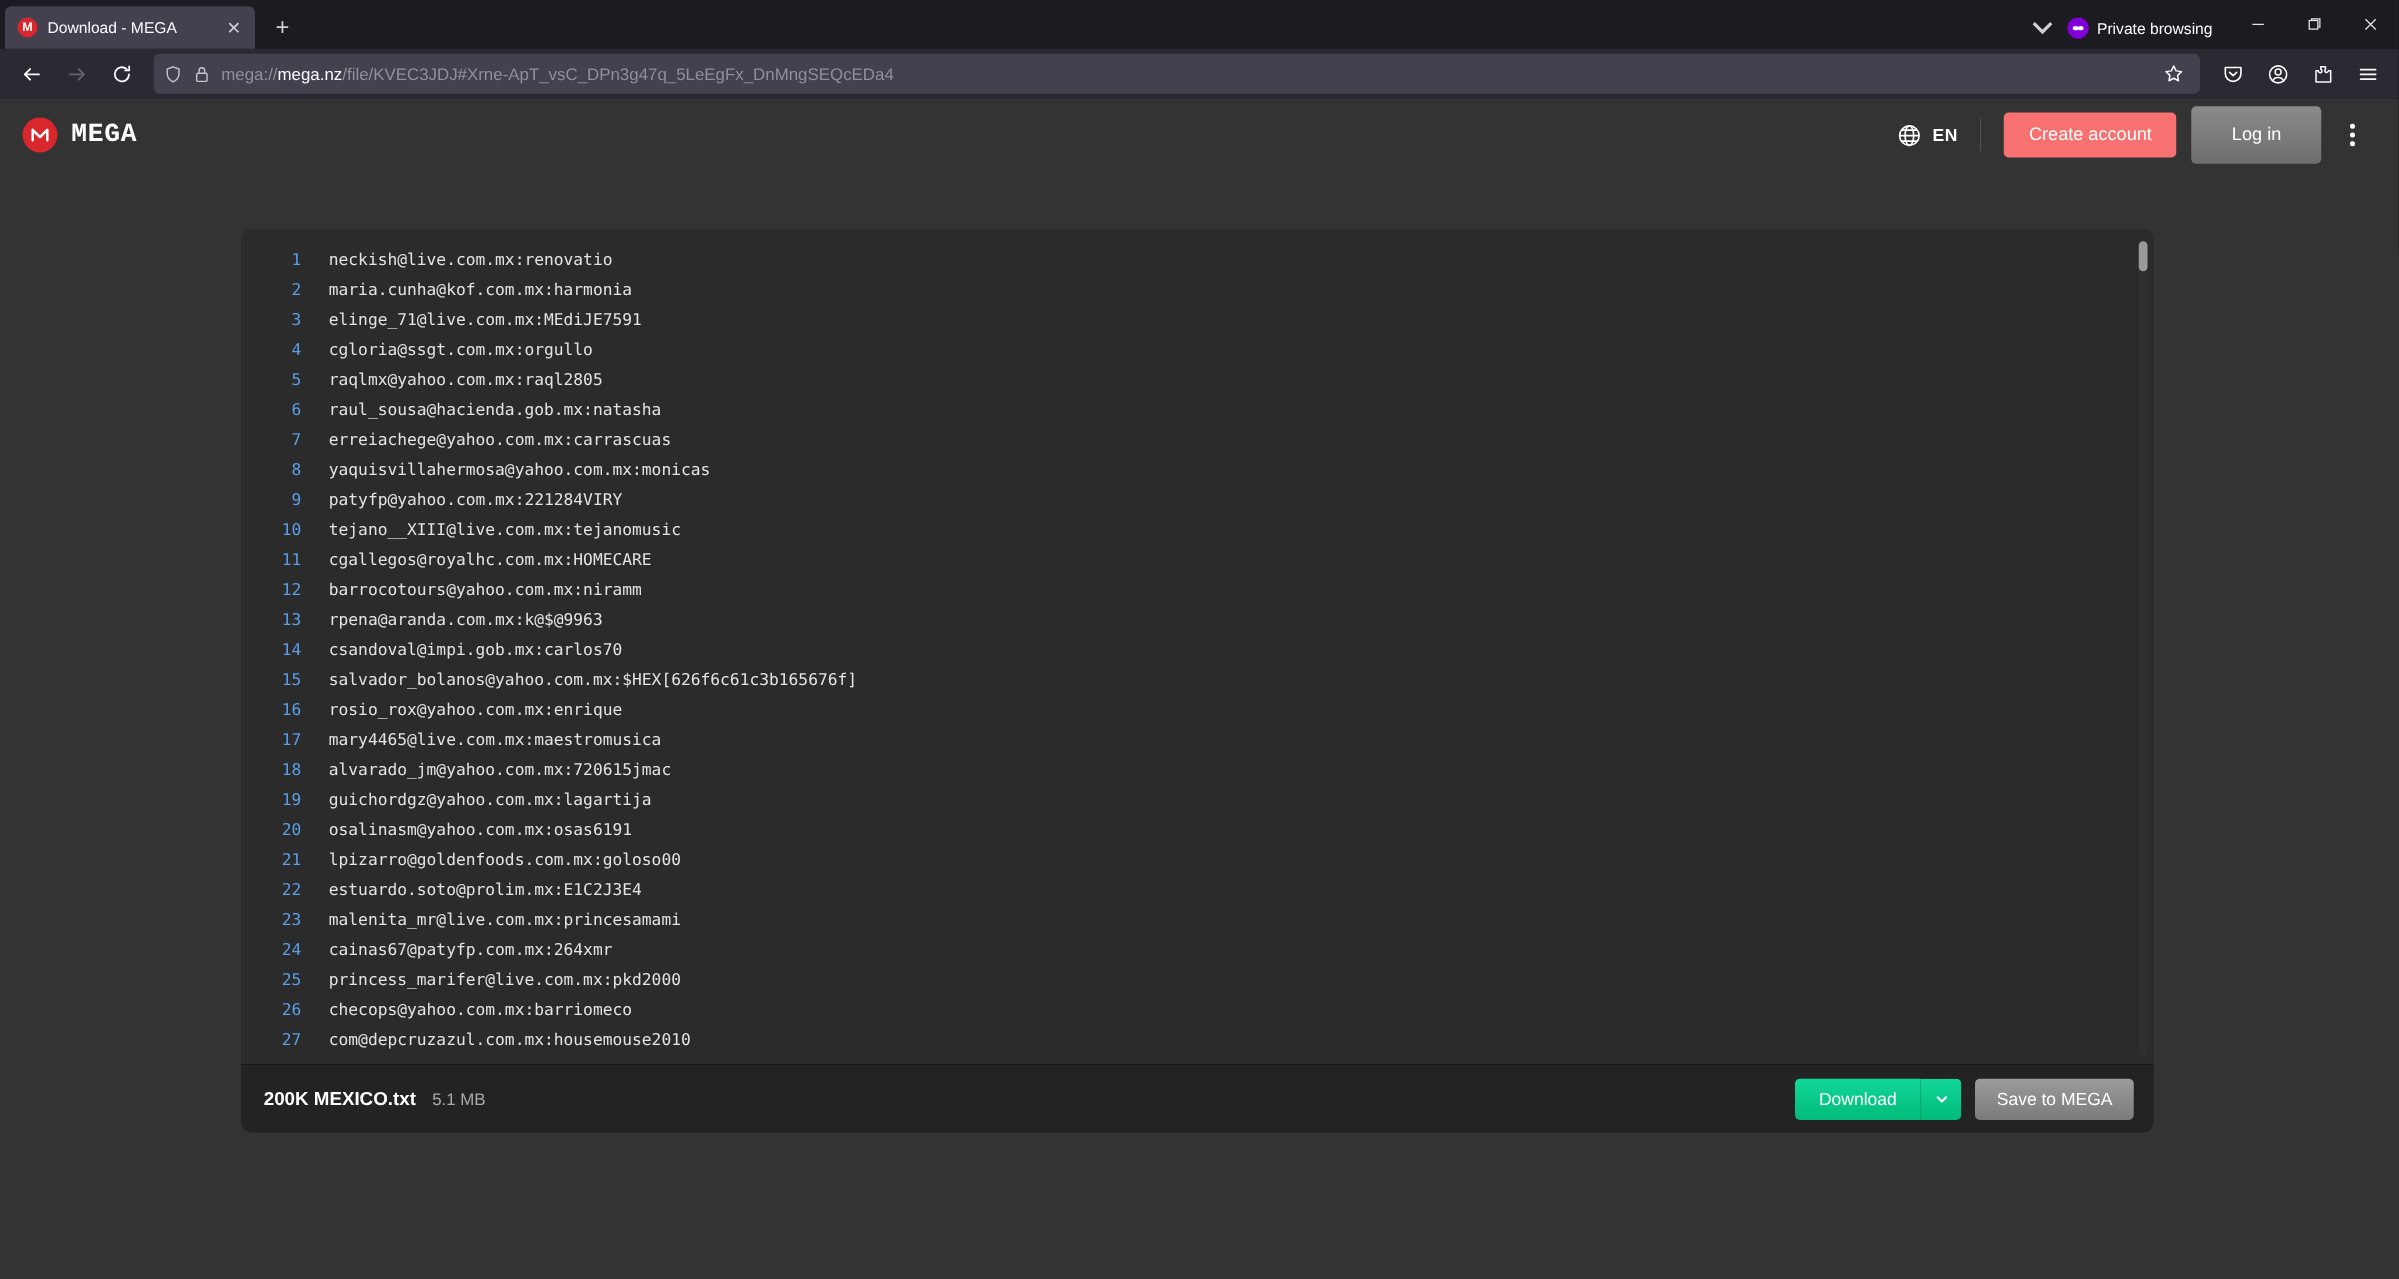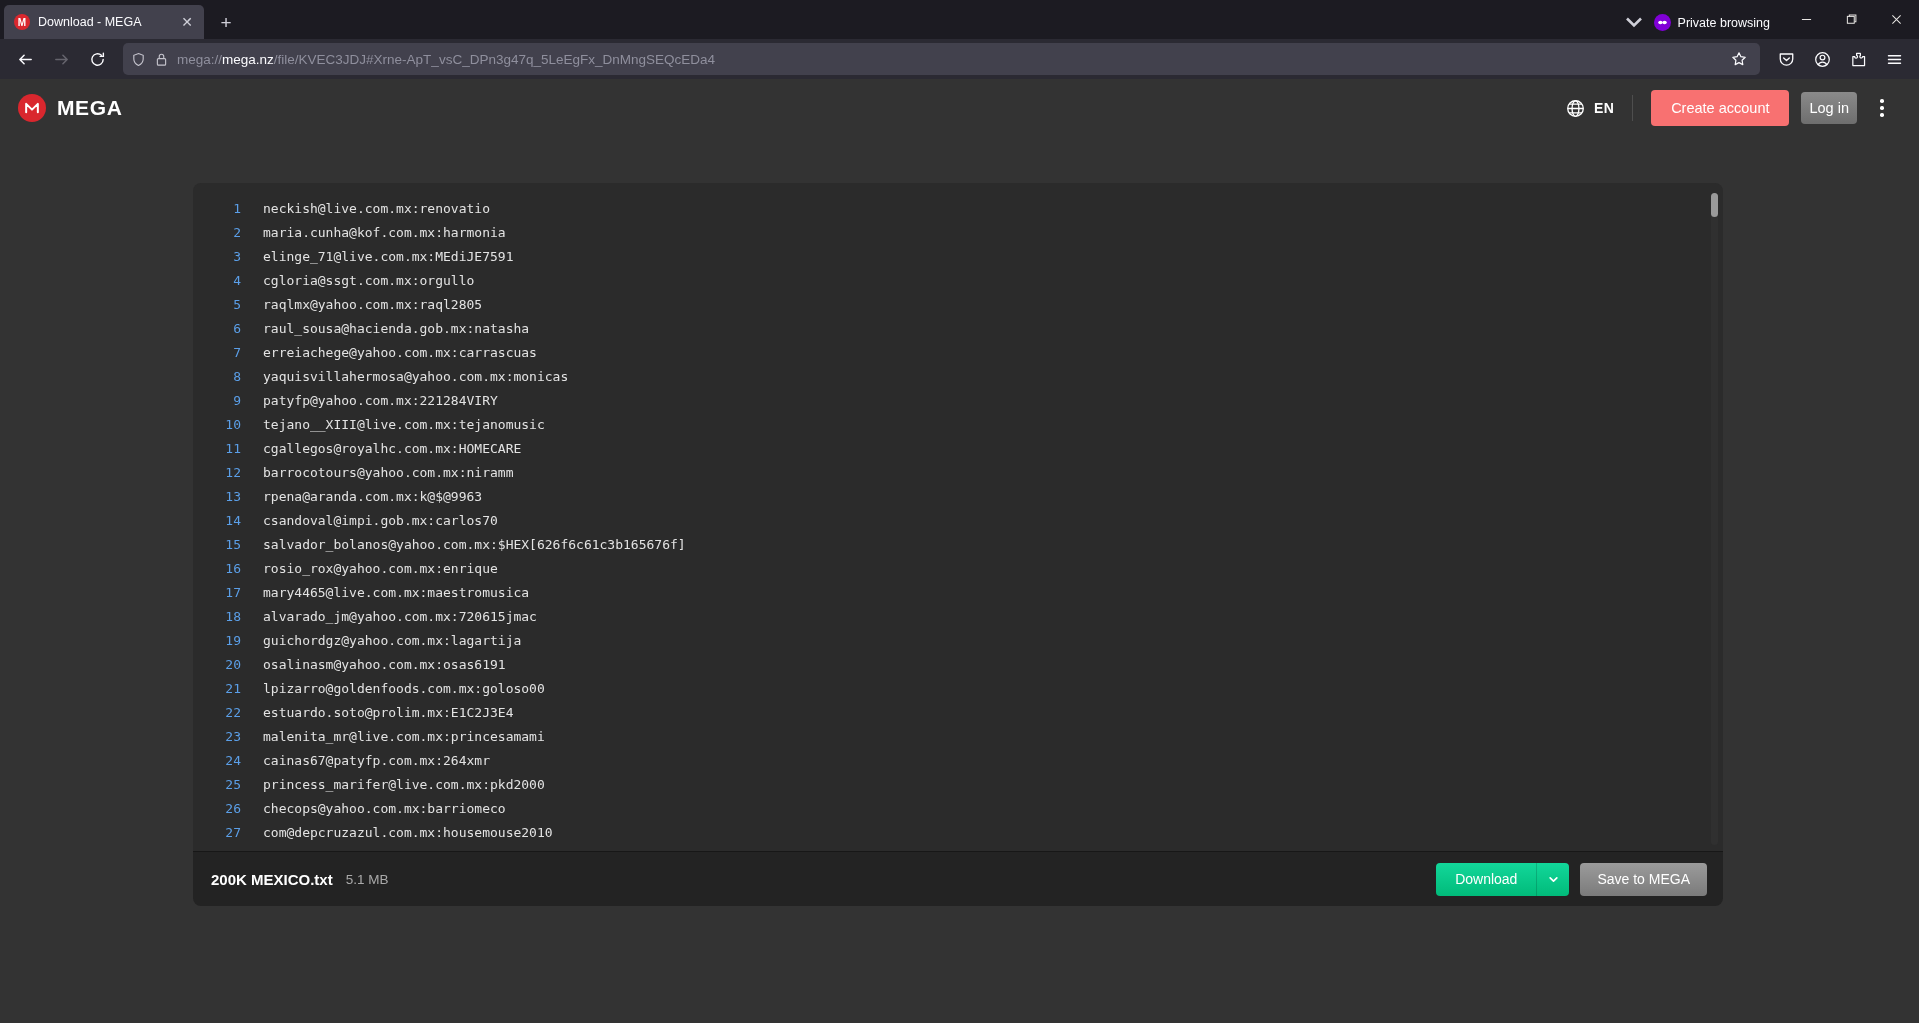--- a/index.html
+++ b/index.html
@@ -118,21 +118,21 @@
   #mega-page {
     height: calc(1023px - 79px);
     background: #333333;
     position: relative;
   }
   #mega-header {
     height: 58px;
     display: flex; align-items: center;
     padding: 0 22px 0 18px;
   }
-  #mega-logo { display: flex; align-items: center; gap: 11px; }
+  #mega-logo { display: flex; align-items: center; gap: 11px; font-family: Liberation Mono, monospace; }
   #mega-logo-mark {
     width: 28px; height: 28px; border-radius: 50%;
     background: #d9272e;
     display: flex; align-items: center; justify-content: center;
   }
   #mega-logo-mark svg { width: 20px; height: 20px; }
   #mega-wordmark {
     color: #ffffff; font-size: 21px; font-weight: bold; letter-spacing: 0.6px;
   }
   #mega-header-spacer { flex: 1 1 auto; }
@@ -144,21 +144,21 @@
   #lang-code { font-size: 14px; font-weight: bold; letter-spacing: 0.3px; }
   #header-divider { width: 1px; height: 26px; background: #4e4e4e; margin-right: 18px; }
   #btn-create-account {
     height: 36px; padding: 0 20px;
     background: #f87171; color: #ffffff;
     border: none; border-radius: 4px;
     font-size: 14.5px; font-family: "Liberation Sans", sans-serif;
     cursor: pointer;
   }
   #btn-log-in {
-    height: 32px; padding: 0 8px; margin-left: 12px;
+    height: 46px; padding: 0 32px; margin-left: 12px;
     background: linear-gradient(#8a8a8a, #6e6e6e);
     color: #ffffff; border: none; border-radius: 4px;
     font-size: 14.5px; font-family: "Liberation Sans", sans-serif;
     cursor: pointer;
   }
   #header-menu-dots {
     width: 30px; height: 34px; margin-left: 10px;
     display: flex; flex-direction: column; align-items: center; justify-content: center;
     gap: 3.5px;
   }

